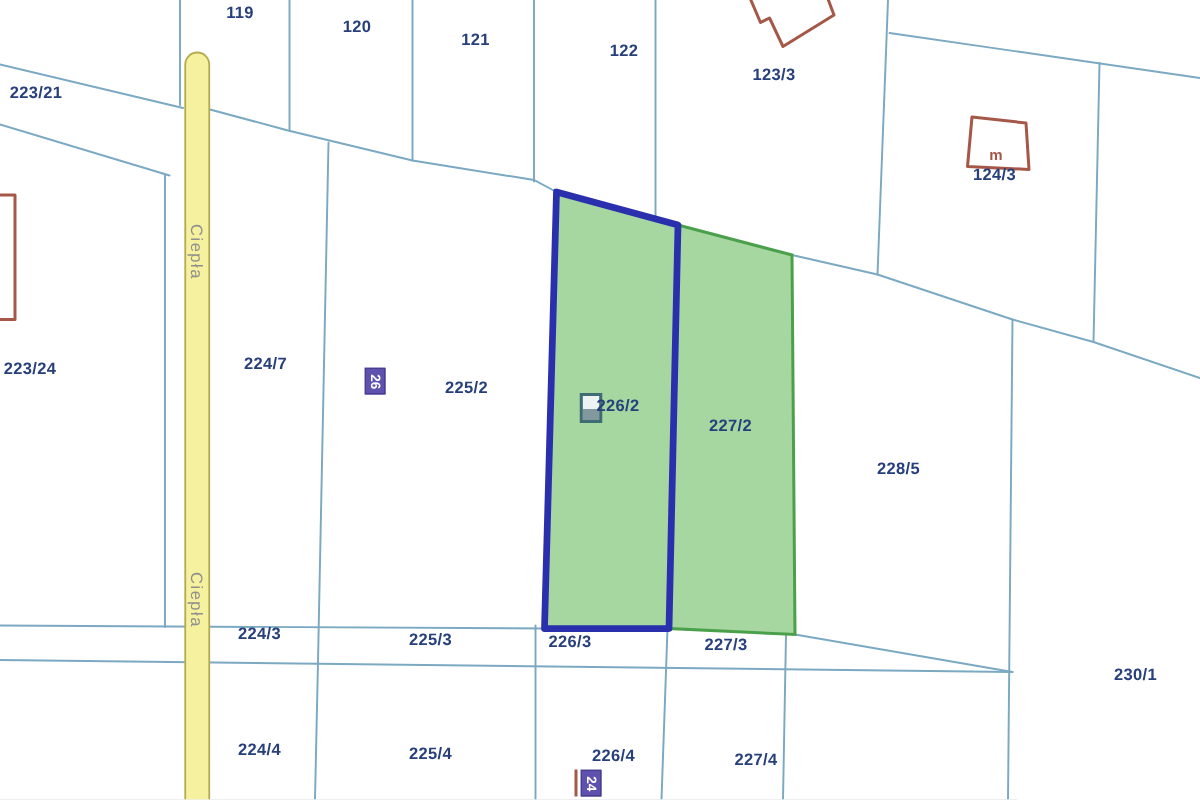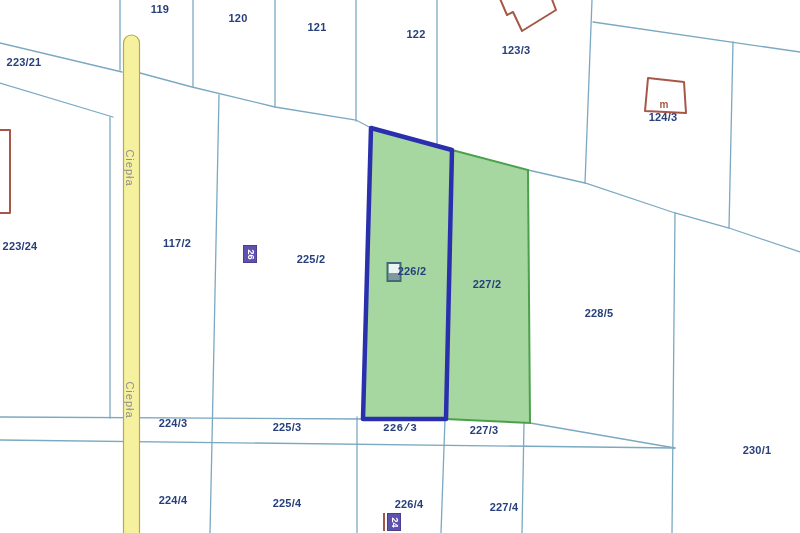--- a/index.html
+++ b/index.html
@@ -102,28 +102,28 @@
     <div class="marker" style="left:394px;top:272px;"></div>
     <div class="bfrag" style="left:383px;top:513px;"></div>
   <span class="plabel" style="left: 160px; top: 9px;">119</span>
       <span class="plabel" style="left: 238px; top: 18px;">120</span>
       <span class="plabel" style="left: 317px; top: 27px; text-align: right;">121</span>
       <span class="plabel" style="left: 398px; top: 34px; margin-left: 18px;">122</span>
       <span class="plabel" style="left: 516px; top: 50px;">123/3</span>
       <span class="plabel" style="left: 663px; top: 117px;">124/3</span>
       <span class="plabel" style="left: 24px; top: 62px;">223/21</span>
       <span class="plabel" style="left: 20px; top: 246px;">223/24</span>
-      <span class="plabel" style="left: 177px; top: 243px;">117/2</span>
+      <span class="plabel" style="left: 177px; top: 243px;">224/7</span>
       <span class="plabel" style="left: 311px; top: 259px; text-align: right;">225/2</span>
       <span class="plabel" style="left: 412px; top: 271px;">226/2</span>
       <span class="plabel" style="left: 487px; top: 284px;">227/2</span>
       <span class="plabel" style="left: 599px; top: 313px;">228/5</span>
       <span class="plabel" style="left: 173px; top: 423px;">224/3</span>
       <span class="plabel" style="left: 287px; top: 427px;">225/3</span>
-      <span class="plabel" style="left: 400px; top: 428px; font-family: Liberation Mono, monospace;">226/3</span>
+      <span class="plabel" style="left: 380px; top: 428px;">226/3</span>
       <span class="plabel" style="left: 484px; top: 430px;">227/3</span>
       <span class="plabel" style="left: 757px; top: 450px;">230/1</span>
       <span class="plabel" style="left: 173px; top: 500px;">224/4</span>
       <span class="plabel" style="left: 287px; top: 503px;">225/4</span>
       <span class="plabel" style="left: 409px; top: 504px;">226/4</span>
       <span class="plabel" style="left: 504px; top: 507px;">227/4</span>
       <span class="blabel" style="left: 664px; top: 104px;">m</span>
       <span class="roadlabel" style="left: 130px; top: 168px;">Ciepła</span>
       <span class="roadlabel" style="left: 130px; top: 400px;">Ciepła</span>
       <div class="badge" style="left: 250px; top: 254px;">

